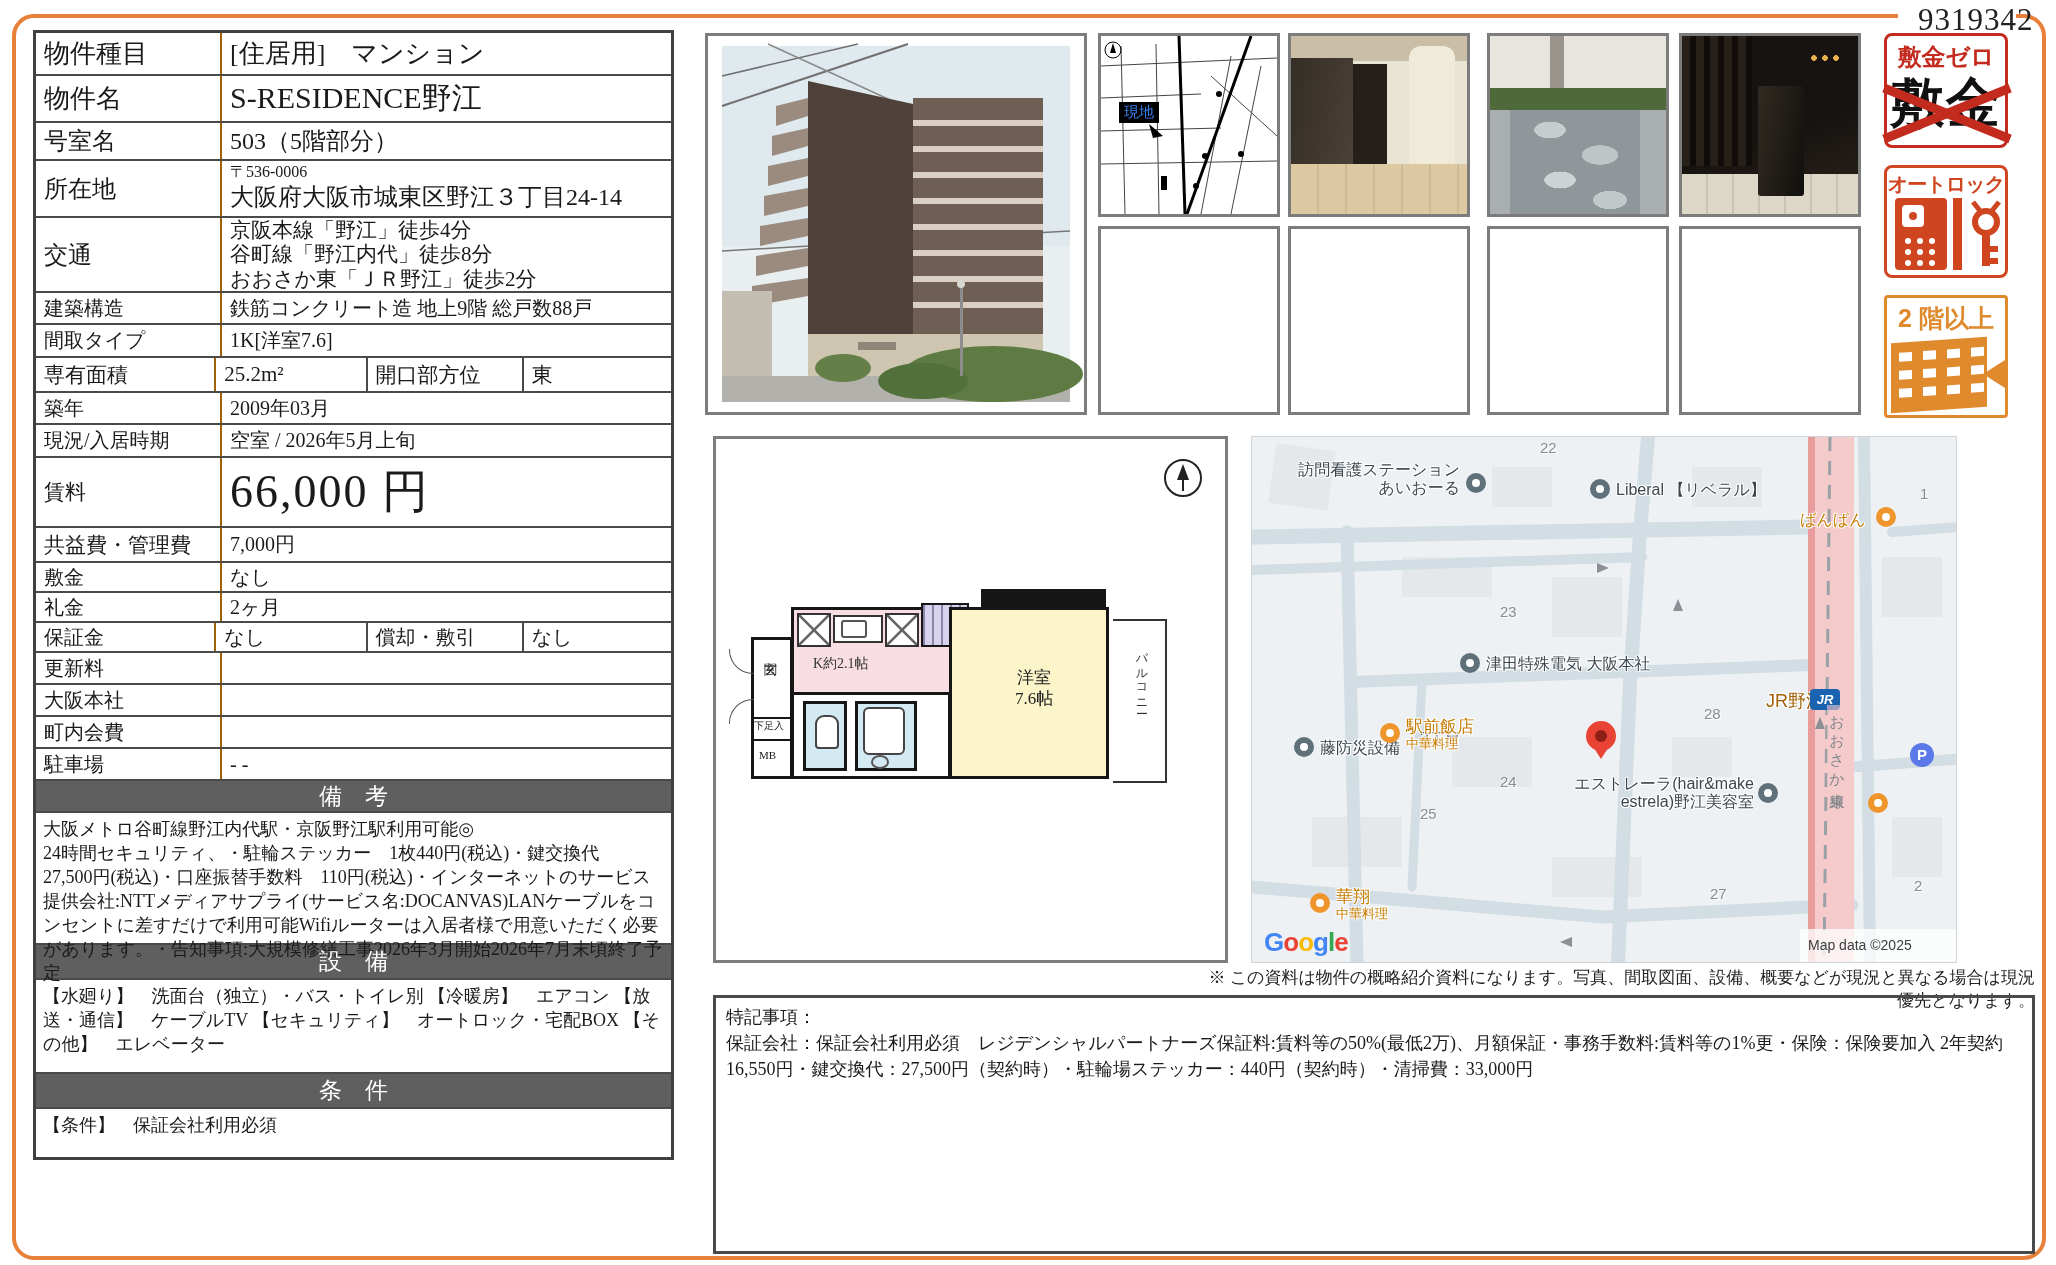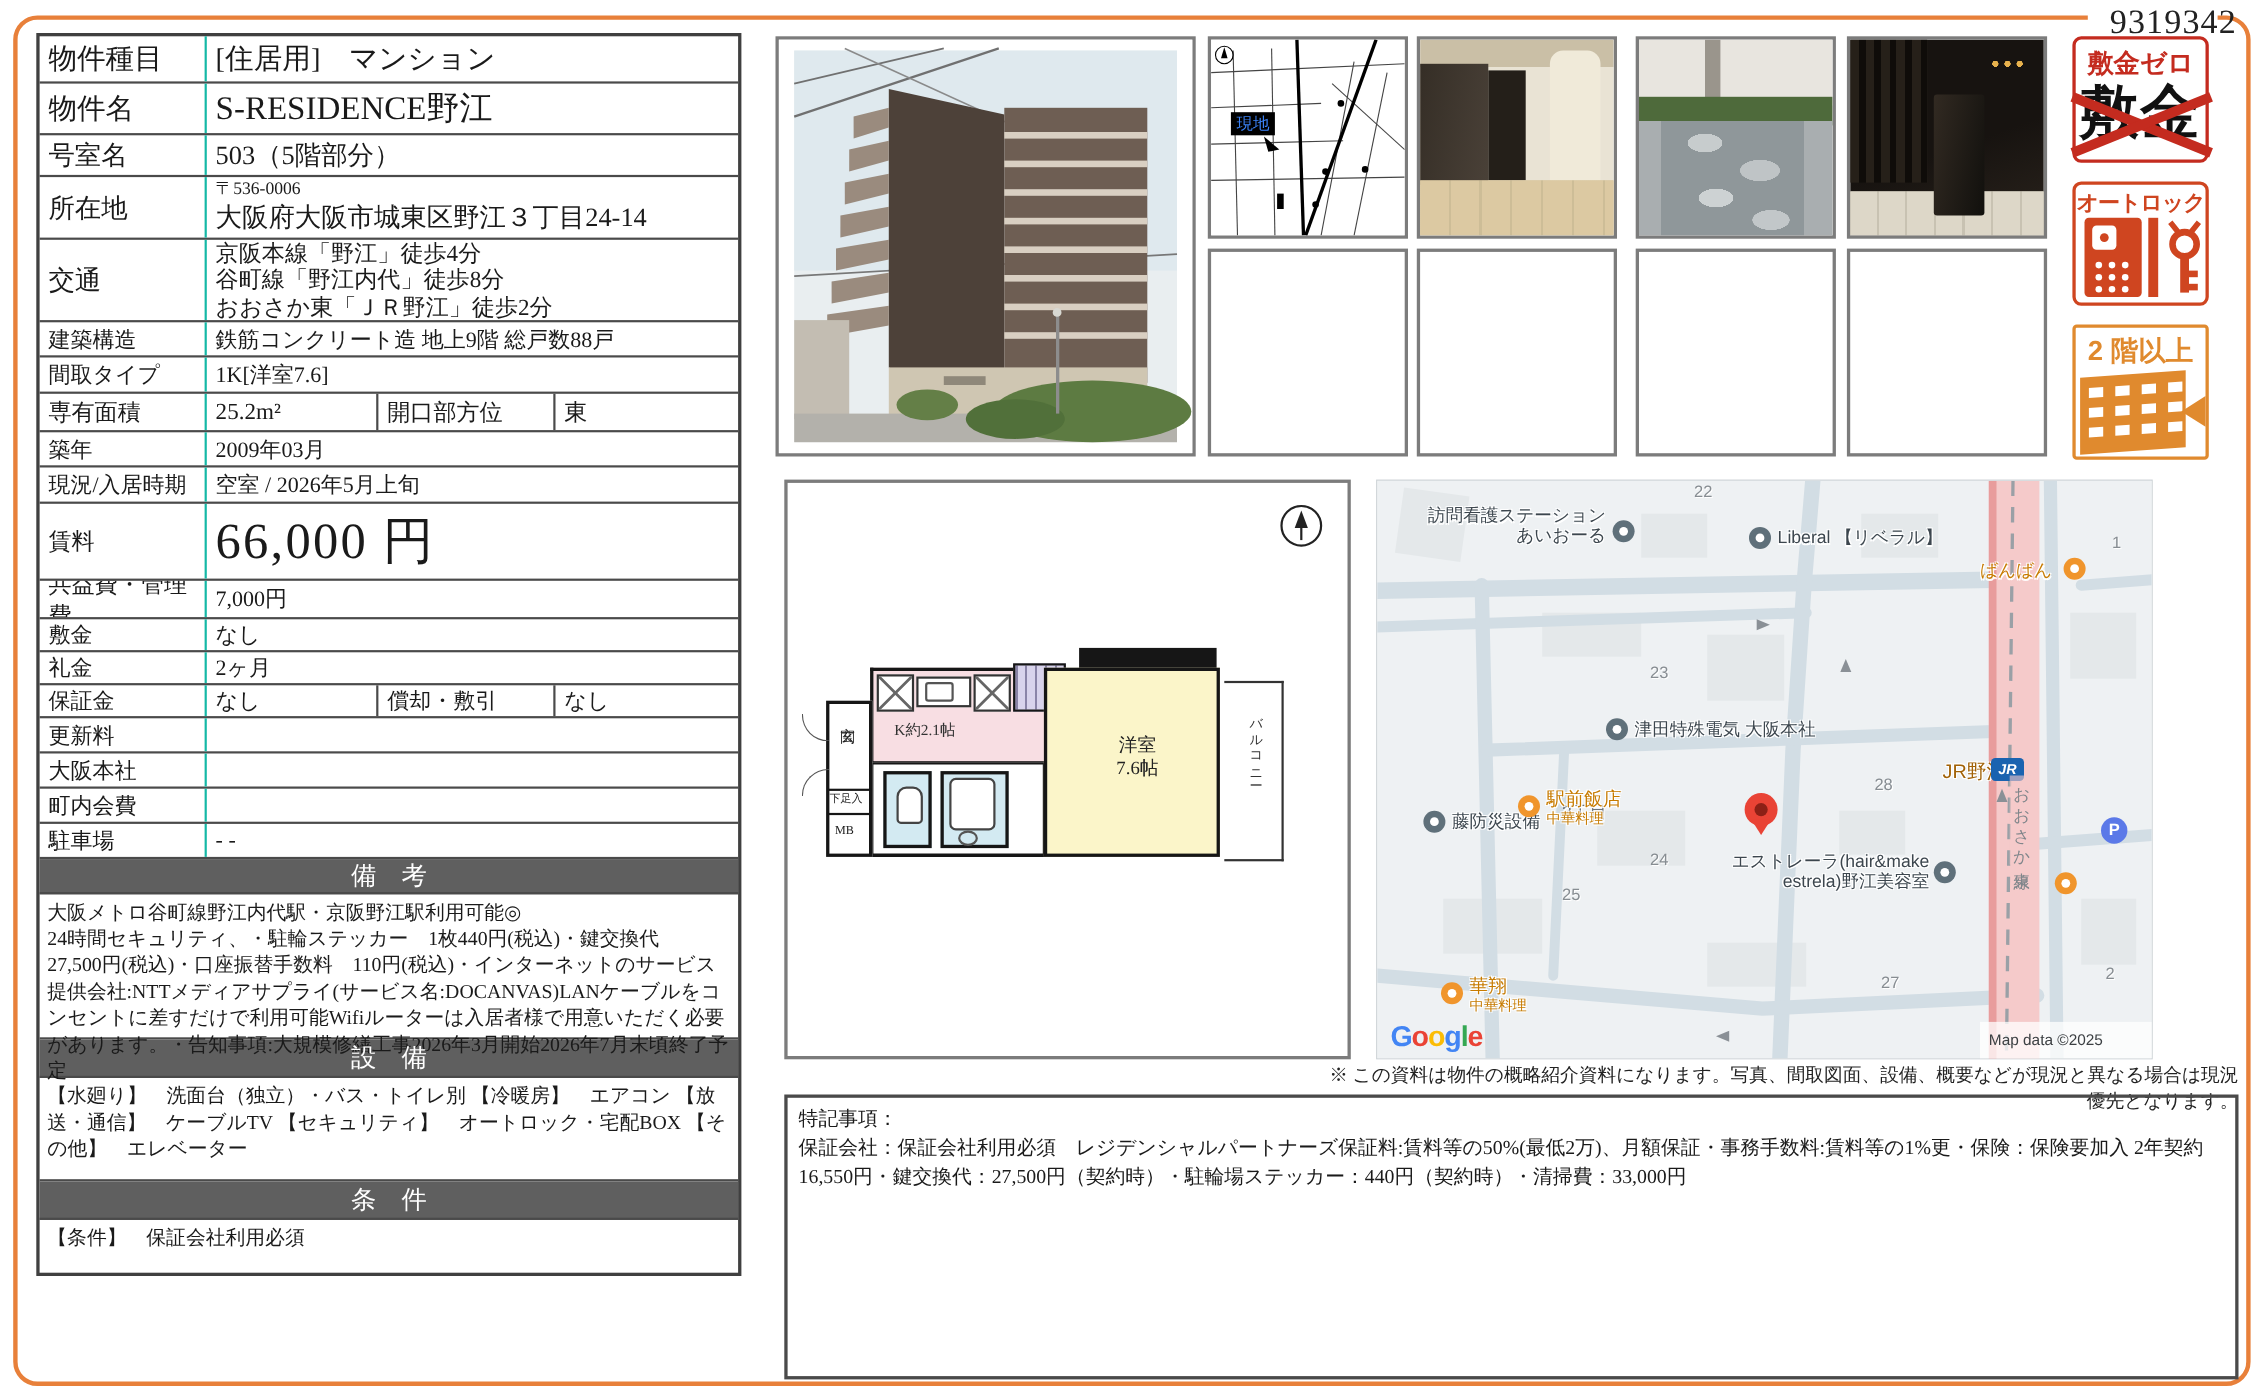--- a/index.html
+++ b/index.html
@@ -9,21 +9,21 @@
   
   .frame{position:absolute;left:12px;top:14px;width:2026px;height:1238px;
          border:4px solid #e8803a;border-radius:22px;}
   .frame-gap{position:absolute;left:1898px;top:0;width:118px;height:46px;background:#fff;}
   .page-num{position:absolute;left:1918px;top:2px;width:110px;font-size:31px;color:#222;letter-spacing:1px;}
   
   .ptable{position:absolute;left:33px;top:30px;width:641px;border:3px solid #404040;box-sizing:border-box;background:#fff;}
   .trow{display:flex;border-bottom:2px solid #4a4a4a;box-sizing:border-box;}
   .trow:last-child{border-bottom:none;}
   .tc{box-sizing:border-box;padding:2px 8px;display:flex;flex-direction:column;justify-content:center;overflow:hidden;}
-  .tl{width:152px;border-right:2px solid #14b8a6;}
+  .tl{width:186px;border-right:2px solid #a16207;}
   .tv{flex:1;}
   .tl2{width:163px;border-left:2px solid #4a4a4a;border-right:2px solid #4a4a4a;}
   .tv2{width:152px;}
   .f26{font-size:26px;} .f24{font-size:24px;} .f21{font-size:21px;} .f20{font-size:20px;}
   .zip{font-size:16px;line-height:1.05;}
   .rent{font-size:46px;letter-spacing:2px;line-height:1;}
   .name{font-size:30px;letter-spacing:0px;}
   .shead{background:#5f5f5f;color:#fff;text-align:center;font-size:23px;
          display:flex;align-items:center;justify-content:center;border-bottom:2px solid #4a4a4a;}
   .stext{font-size:18px;line-height:1.33;padding:5px 7px;white-space:pre-line;border-bottom:2px solid #4a4a4a;box-sizing:border-box;}

